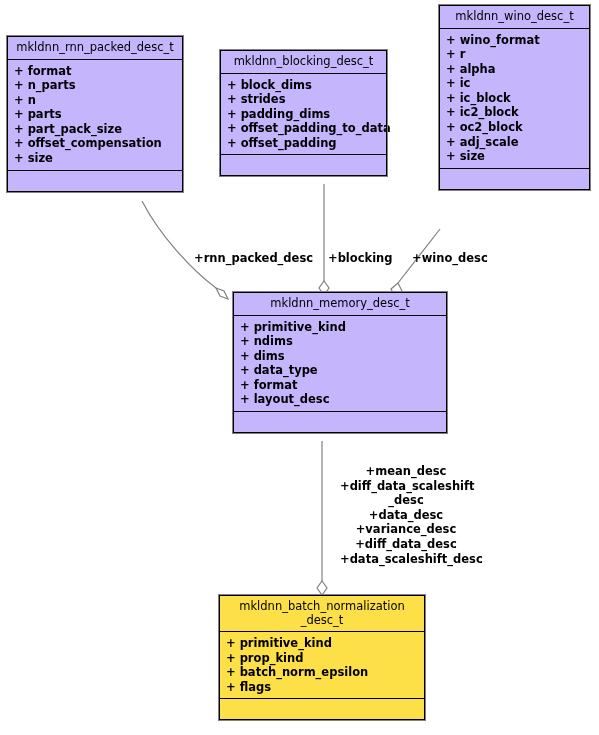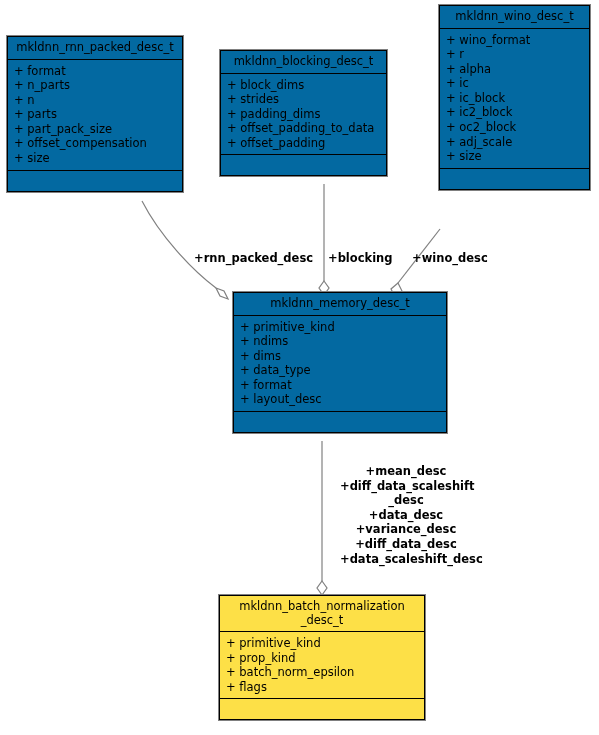--- a/index.html
+++ b/index.html
@@ -24,21 +24,21 @@
     position: absolute;
     left: 0; top: 0;
     width: 599px;
     height: 735px;
     pointer-events: none;
   }
   .umlbox {
     position: absolute;
     box-sizing: border-box;
     border: 1px solid #000000;
-    background: #0369a1;
+    background: #c4b5fd;
     outline: 1px solid #808080;
     outline-offset: 0px;
   }
   .umlbox.filled {
     background: #fde047;
   }
   .box-title {
     text-align: center;
     font-size: 11.5px;
     color: #000000;
@@ -46,20 +46,21 @@
     padding: 4px 4px 4px 4px;
     border-bottom: 1px solid #000000;
     white-space: pre-line;
   }
   .box-attrs {
     border-bottom: 1px solid #000000;
     padding: 4px 0px 4px 6px;
     font-size: 11.5px;
     line-height: 14.6px;
     color: #000000;
+    font-weight: bold;
   }
   .attr-row {
     white-space: nowrap;
   }
   .box-methods {
     min-height: 20px;
   }
   .edge-label {
     position: absolute;
     font-size: 11.5px;

